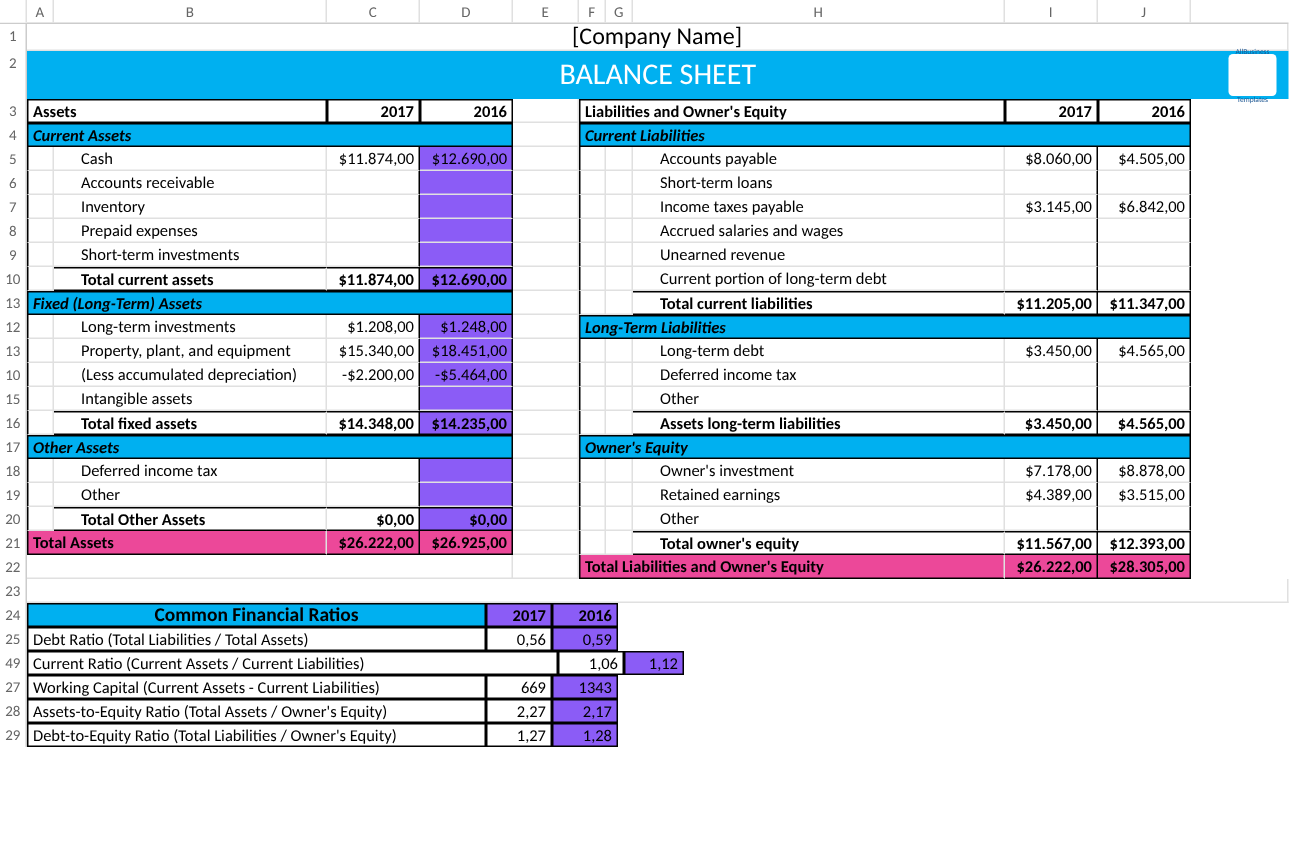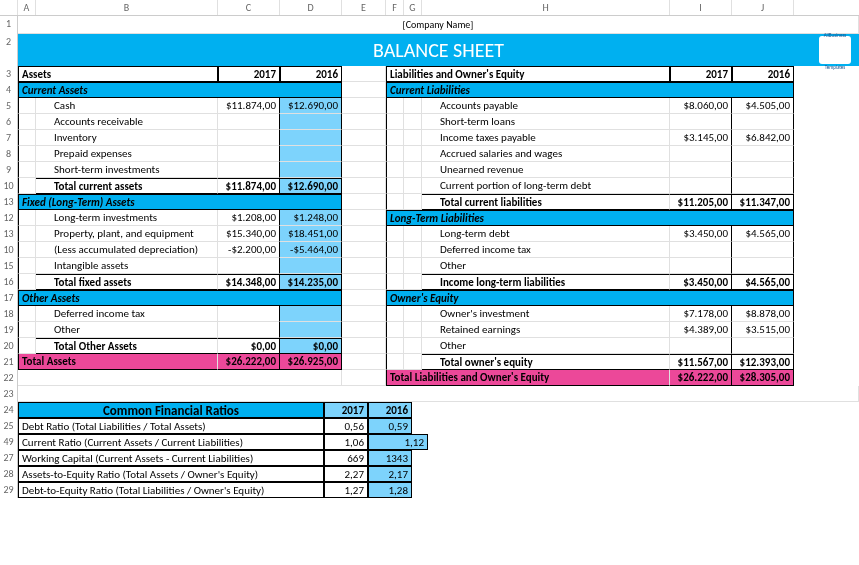--- a/index.html
+++ b/index.html
@@ -4,33 +4,33 @@
 <style>
 * { box-sizing: border-box; margin: 0; padding: 0; }
 body { font-family: Calibri, Arial, sans-serif; font-size: 11px; background: #fff; color: #000; }
 .sheet { width: 859px; height: 565px; position: relative; }
 .col-headers { display: flex; height: 16px; background: #fff; border-bottom: 1px solid #ccc; }
 .col-headers div { text-align: center; font-size: 10px; color: #666; border-right: 1px solid #e0e0e0; line-height: 16px; }
 .row-num { width: 18px; text-align: center; font-size: 10px; color: #666; border-right: 1px solid #ccc; background: #fff; line-height: 16px; flex-shrink: 0; }
 .row { display: flex; height: 16px; align-items: stretch; }
 .cell { border-right: 1px solid #e0e0e0; border-bottom: 1px solid #e0e0e0; padding: 0 3px; line-height: 16px; overflow: hidden; white-space: nowrap; }
 .company-row { height: 18px; }
-.company-row .content { flex: 1; text-align: center; background: #fff; line-height: 18px; font-size: 10px; }
+.company-row .content { flex: 1; text-align: center; background: #fff; line-height: 18px; font-size: 16px; }
 .title-row { height: 32px; }
 .title-row .content { flex: 1; background: #00b0f0; color: #fff; text-align: center; font-size: 20px; font-weight: normal; line-height: 32px; position: relative; }
 .logo { position: absolute; right: 8px; top: 2px; width: 32px; height: 28px; background: #fff; border-radius: 3px; display: flex; flex-direction: column; align-items: center; justify-content: center; }
 .logo-icon { width: 16px; height: 10px; background: #1a5490; border-radius: 1px; }
 .logo-text { font-size: 5px; color: #1a5490; margin-top: 1px; }
 .hdr { background: #fff; font-weight: bold; border: 1px solid #000; }
 .hdr-r { text-align: right; font-weight: bold; background: #fff; border: 1px solid #000; }
 .section-head { background: #00b0f0; font-style: italic; font-weight: bold; border: 1px solid #000; }
 .indent { padding-left: 18px; }
 .indent2 { padding-left: 18px; }
 .num { text-align: right; border-right: 1px solid #000; }
-.num-sel { background: #7dd3fc; }
+.num-sel { background: #8b5cf6; }
 .bold { font-weight: bold; }
 .total-row { background: #ec4899; font-weight: bold; }
 .border-box { border: 1px solid #000; }
 .b-l { border-left: 1px solid #000; }
 .b-r { border-right: 1px solid #000; }
 .b-t { border-top: 1px solid #000; }
 .b-b { border-bottom: 1px solid #000; }
 .cw-A { width: 18px; }
 .cw-B { width: 182px; }
 .cw-C { width: 62px; }
@@ -247,21 +247,21 @@
 
 <div class="row">
   <div class="row-num">16</div>
   <div class="cell cw-A b-l"></div>
   <div class="cell cw-B indent bold b-t b-b">Total fixed assets</div>
   <div class="cell num bold cw-C b-t b-b">$14.348,00</div>
   <div class="cell num num-sel bold cw-D b-r b-t b-b">$14.235,00</div>
   <div class="cell cw-E"></div>
   <div class="cell cw-F b-l"></div>
       <div class="cell cw-G"></div>
-  <div class="cell cw-H indent2 bold b-t b-b">Income long-term liabilities</div>
+  <div class="cell cw-H indent2 bold b-t b-b">Assets long-term liabilities</div>
   <div class="cell num bold cw-I b-t b-b">$3.450,00</div>
   <div class="cell num bold cw-J b-r b-t b-b">$4.565,00</div>
 </div>
 
 <div class="row">
   <div class="row-num">17</div>
   <div class="cell section-head" style="width:324px">Other Assets</div>
   <div class="cell cw-E"></div>
   <div class="cell section-head" style="width:408px">Owner's Equity</div>
 </div>
@@ -344,23 +344,23 @@
 
 <div class="row">
   <div class="row-num">25</div>
   <div class="cell ratio-label" style="width:306px"><b>Debt Ratio</b><span> (Total Liabilities / Total Assets)</span></div>
   <div class="cell num border-box" style="width:44px">0,56</div>
   <div class="cell num num-sel border-box" style="width:44px">0,59</div>
 </div>
 
 <div class="row">
   <div class="row-num">49</div>
-  <div class="cell ratio-label" style="width:306px"><b>Current Ratio</b><span> (Current Assets / Current Liabilities)</span></div>
+  <div class="cell ratio-label" style="width:354px"><b>Current Ratio</b><span> (Current Assets / Current Liabilities)</span></div>
   <div class="cell num border-box" style="width:44px">1,06</div>
-  <div class="cell num num-sel border-box" style="width:60px">1,12</div>
+  <div class="cell num num-sel border-box" style="width:40px">1,12</div>
 </div>
 
 <div class="row">
   <div class="row-num">27</div>
   <div class="cell ratio-label" style="width:306px"><b>Working Capital</b><span> (Current Assets - Current Liabilities)</span></div>
   <div class="cell num border-box" style="width:44px">669</div>
   <div class="cell num num-sel border-box" style="width:44px">1343</div>
 </div>
 
 <div class="row">

